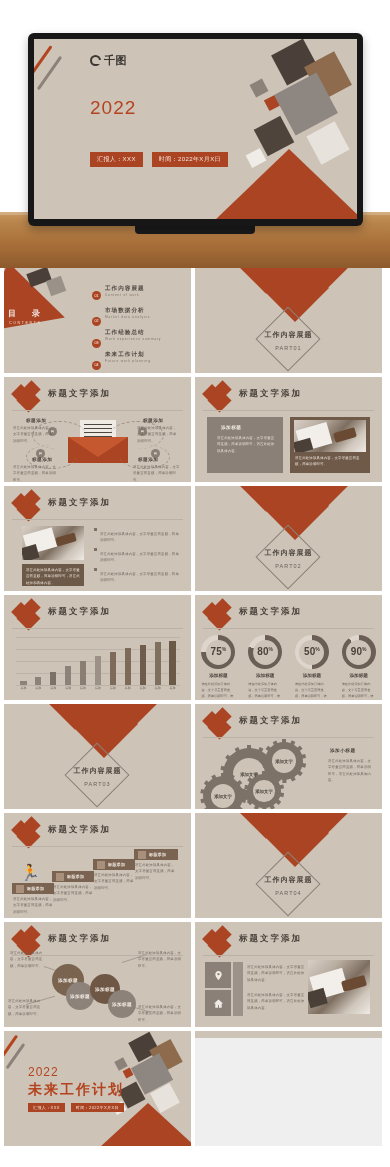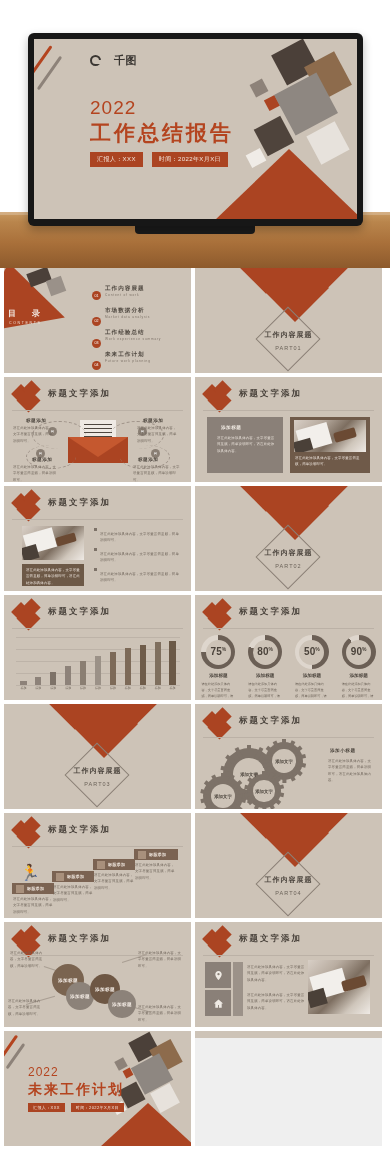--- a/index.html
+++ b/index.html
@@ -19,21 +19,21 @@
   .tv-frame{ position:absolute; left:28px; top:33px; width:335px; height:193px;
      background:#171717; border-radius:6px; padding:6px 6px 7px 6px;
      box-shadow:0 4px 10px rgba(0,0,0,.28); }
   .tv-screen{ position:relative; width:100%; height:100%; overflow:hidden; background:#cdc3b7; }
   .tv-stand{ position:absolute; left:50%; top:226px; transform:translateX(-50%); width:120px; height:8px;
      background:#1b1b1b; border-radius:0 0 4px 4px;}
   .tv-neck{ position:absolute; left:50%; top:218px; transform:translateX(-50%); width:34px; height:10px; background:#222; }
 
   
   .cover{ position:absolute; inset:0; background:#cdc3b7; overflow:hidden; }
-  .cover .logo{ position:absolute; display:flex; align-items:center; gap:13px; color:#3a3632; }
+  .cover .logo{ position:absolute; display:flex; align-items:center; gap:3px; color:#3a3632; }
   .logo-mark{ width:11px; height:11px; border-radius:50%; border:2.5px solid #3a3632; position:relative; }
   .logo-mark::after{ content:""; position:absolute; right:-2px; top:3px; width:6px; height:4px; background:#cdc3b7;}
   .logo-text{ font-size:11px; font-weight:bold; letter-spacing:.5px; }
   .year{ position:absolute; color:#b4441f; font-size:19px; letter-spacing:1px; }
   .maintitle{ position:absolute; color:#b4441f; font-size:21px; font-weight:bold; letter-spacing:3px; white-space:nowrap; }
   .tagrow{ position:absolute; display:flex; gap:9px; }
   .tag{ background:#ab4422; color:#f3e7de; font-size:6px; padding:3px 7px; letter-spacing:.4px; white-space:nowrap;}
   .sq{ position:absolute; transform:rotate(-28deg); }
   .bigtri{ position:absolute; width:0;height:0; }
   .slash{ position:absolute; transform:rotate(35deg); border-radius:2px; }
@@ -139,21 +139,20 @@
         <div class="sq" style="left:278px;top:88px;width:32px;height:32px;background:#e7e2dc;"></div>
         <div class="sq" style="left:214px;top:112px;width:16px;height:14px;background:#f0ece7;"></div>
 
         <div class="bigtri" style="left:180px;top:110px;border-left:75px solid transparent;border-right:75px solid transparent;border-bottom:72px solid #ab4422;"></div>
 
         <div class="logo" style="left:56px;top:14px;">
           <span class="logo-mark"></span>
           <span class="logo-text">千图</span>
         </div>
         <div class="year" style="left:56px;top:58px;">2022</div>
-        <div class="maintitle" style="left:56px;top:80px;">工作总结报告</div>
         <div class="tagrow" style="left:56px;top:113px;">
           <span class="tag">汇报人：XXX</span>
           <span class="tag">时间：2022年X月X日</span>
         </div>
       </div>
     </div>
   </div>
 </div>
 
 <div class="grid">

